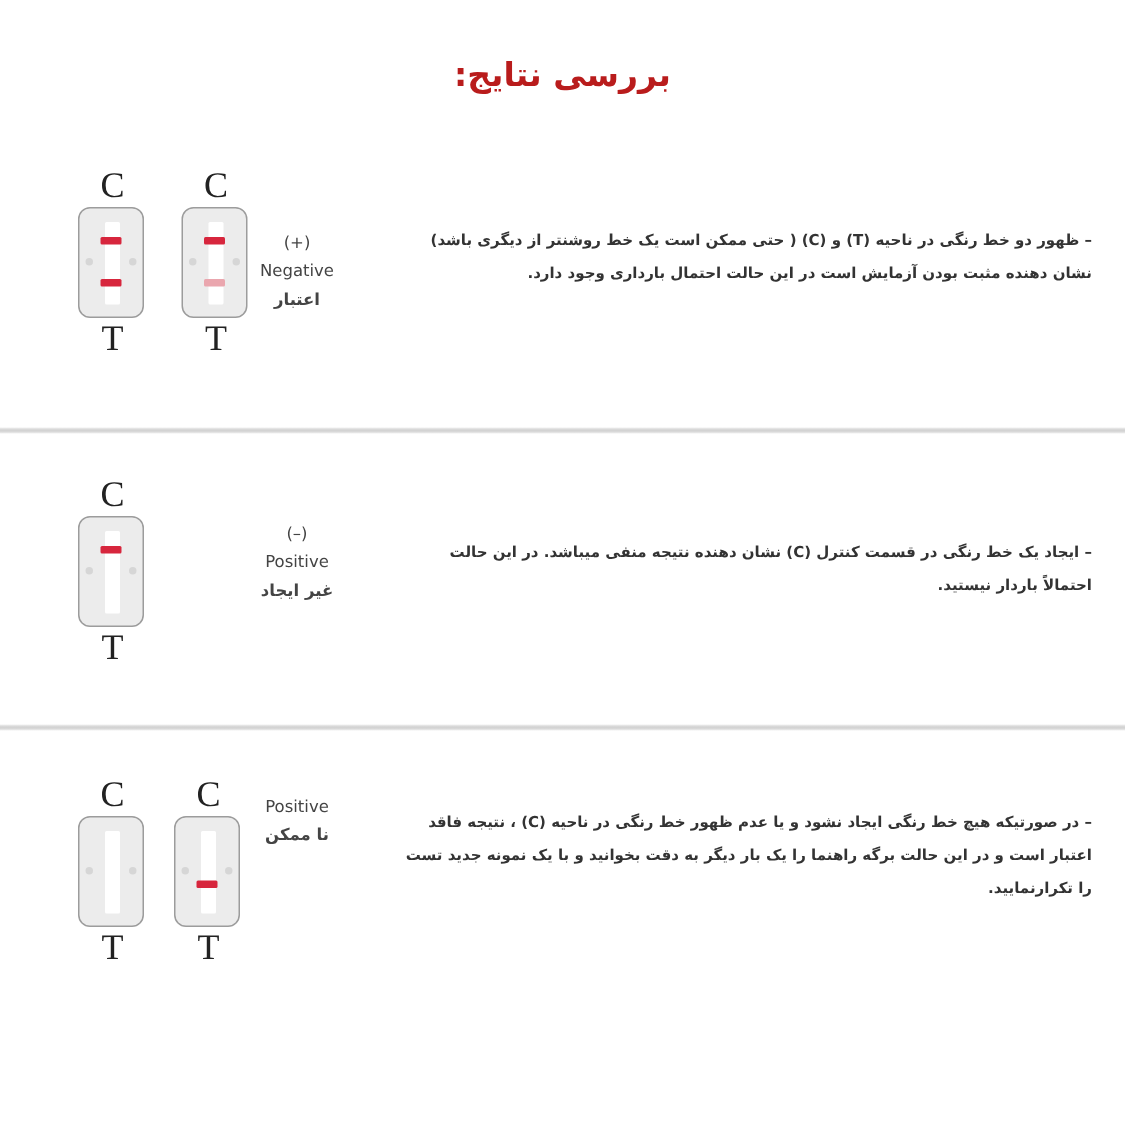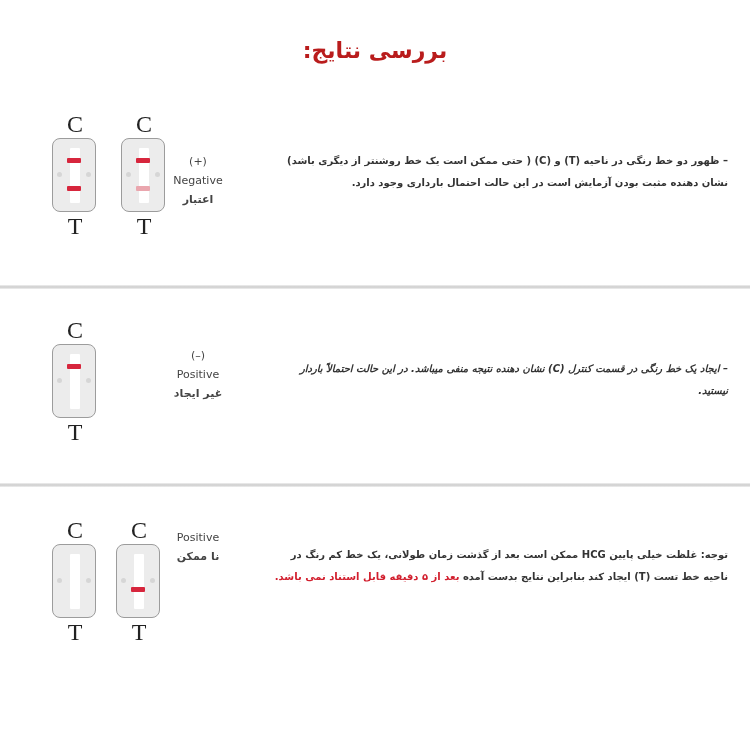--- a/index.html
+++ b/index.html
@@ -108,21 +108,21 @@
     </div>
     <div class="letter t">T</div>
   </div>
 
   <div class="label-block" style="left:158px; top:346px;">
     <div>(–)</div>
     <div>Positive</div>
     <div class="fa">غیر ایجاد</div>
   </div>
 
-  <div class="desc" style="top:358px;font-style:italic;">
+  <div class="desc" style="top:358px;">
     <p>– ایجاد یک خط رنگی در قسمت کنترل (C) نشان دهنده نتیجه منفی میباشد. در این حالت احتمالاً باردار نیستید.</p>
   </div>
 </div>
 
 <div class="divider" style="top:483px;"></div>
 
 <div>
   <div class="cassette-wrap" style="left:52px; top:518px;">
     <div class="letter c">C</div>
     <div class="cassette">
@@ -143,15 +143,15 @@
     </div>
     <div class="letter t">T</div>
   </div>
 
   <div class="label-block" style="left:158px; top:528px;">
     <div>Positive</div>
     <div class="fa">نا ممکن</div>
   </div>
 
   <div class="desc" style="top:538px;">
-    <p class="note"><span>توجه: غلظت خیلی پایین HCG ممکن است بعد از گذشت زمان طولانی، یک خط کم رنگ در ناحیه خط تست (T) ایجاد کند بنابراین نتایج بدست آمده </span><span class="warn">بعد از ۵ دقیقه قابل استناد نمی باشد.</span></p>
+    <p>– در صورتیکه هیچ خط رنگی ایجاد نشود و یا عدم ظهور خط رنگی در ناحیه (C) ، نتیجه فاقد اعتبار است و در این حالت  برگه راهنما را یک بار دیگر به دقت بخوانید و  با یک نمونه جدید تست را تکرارنمایید.</p>
   </div>
 </div>
 
 </body></html>

